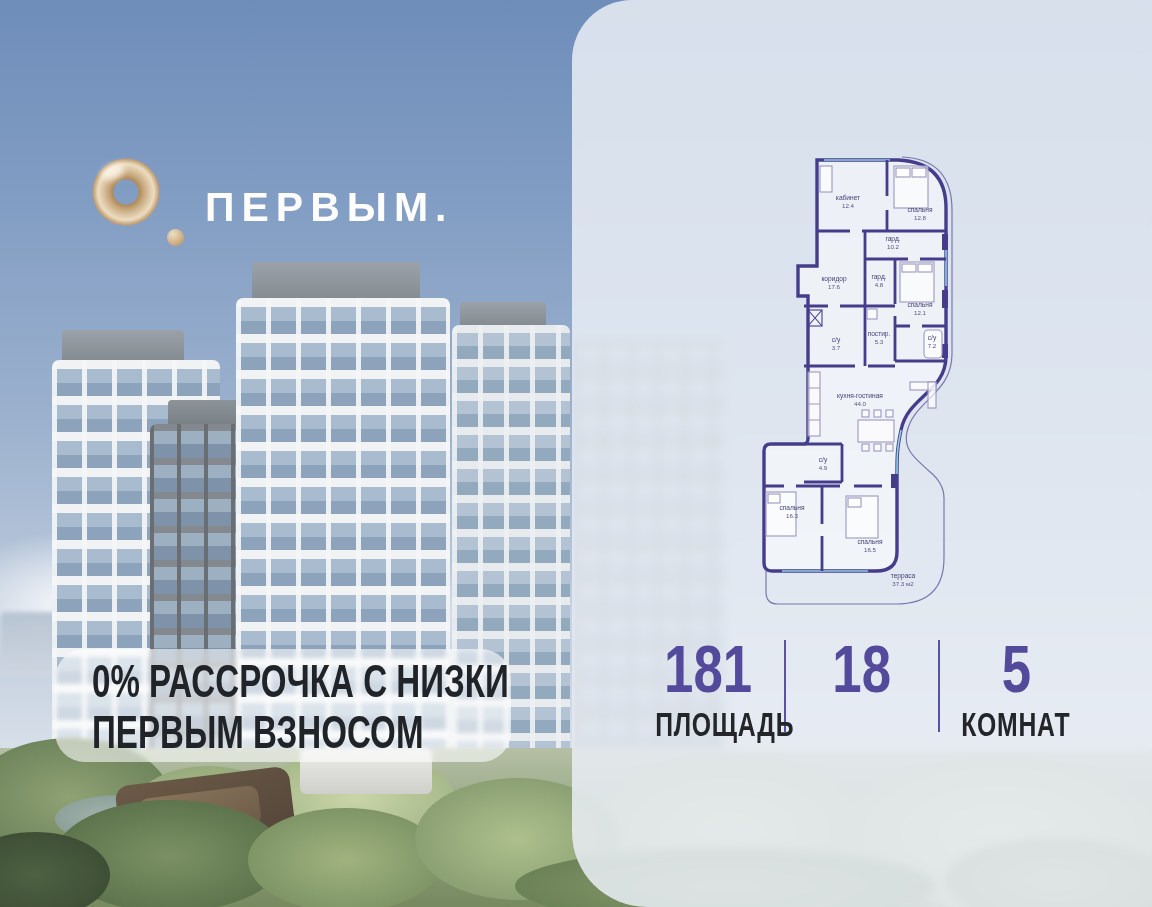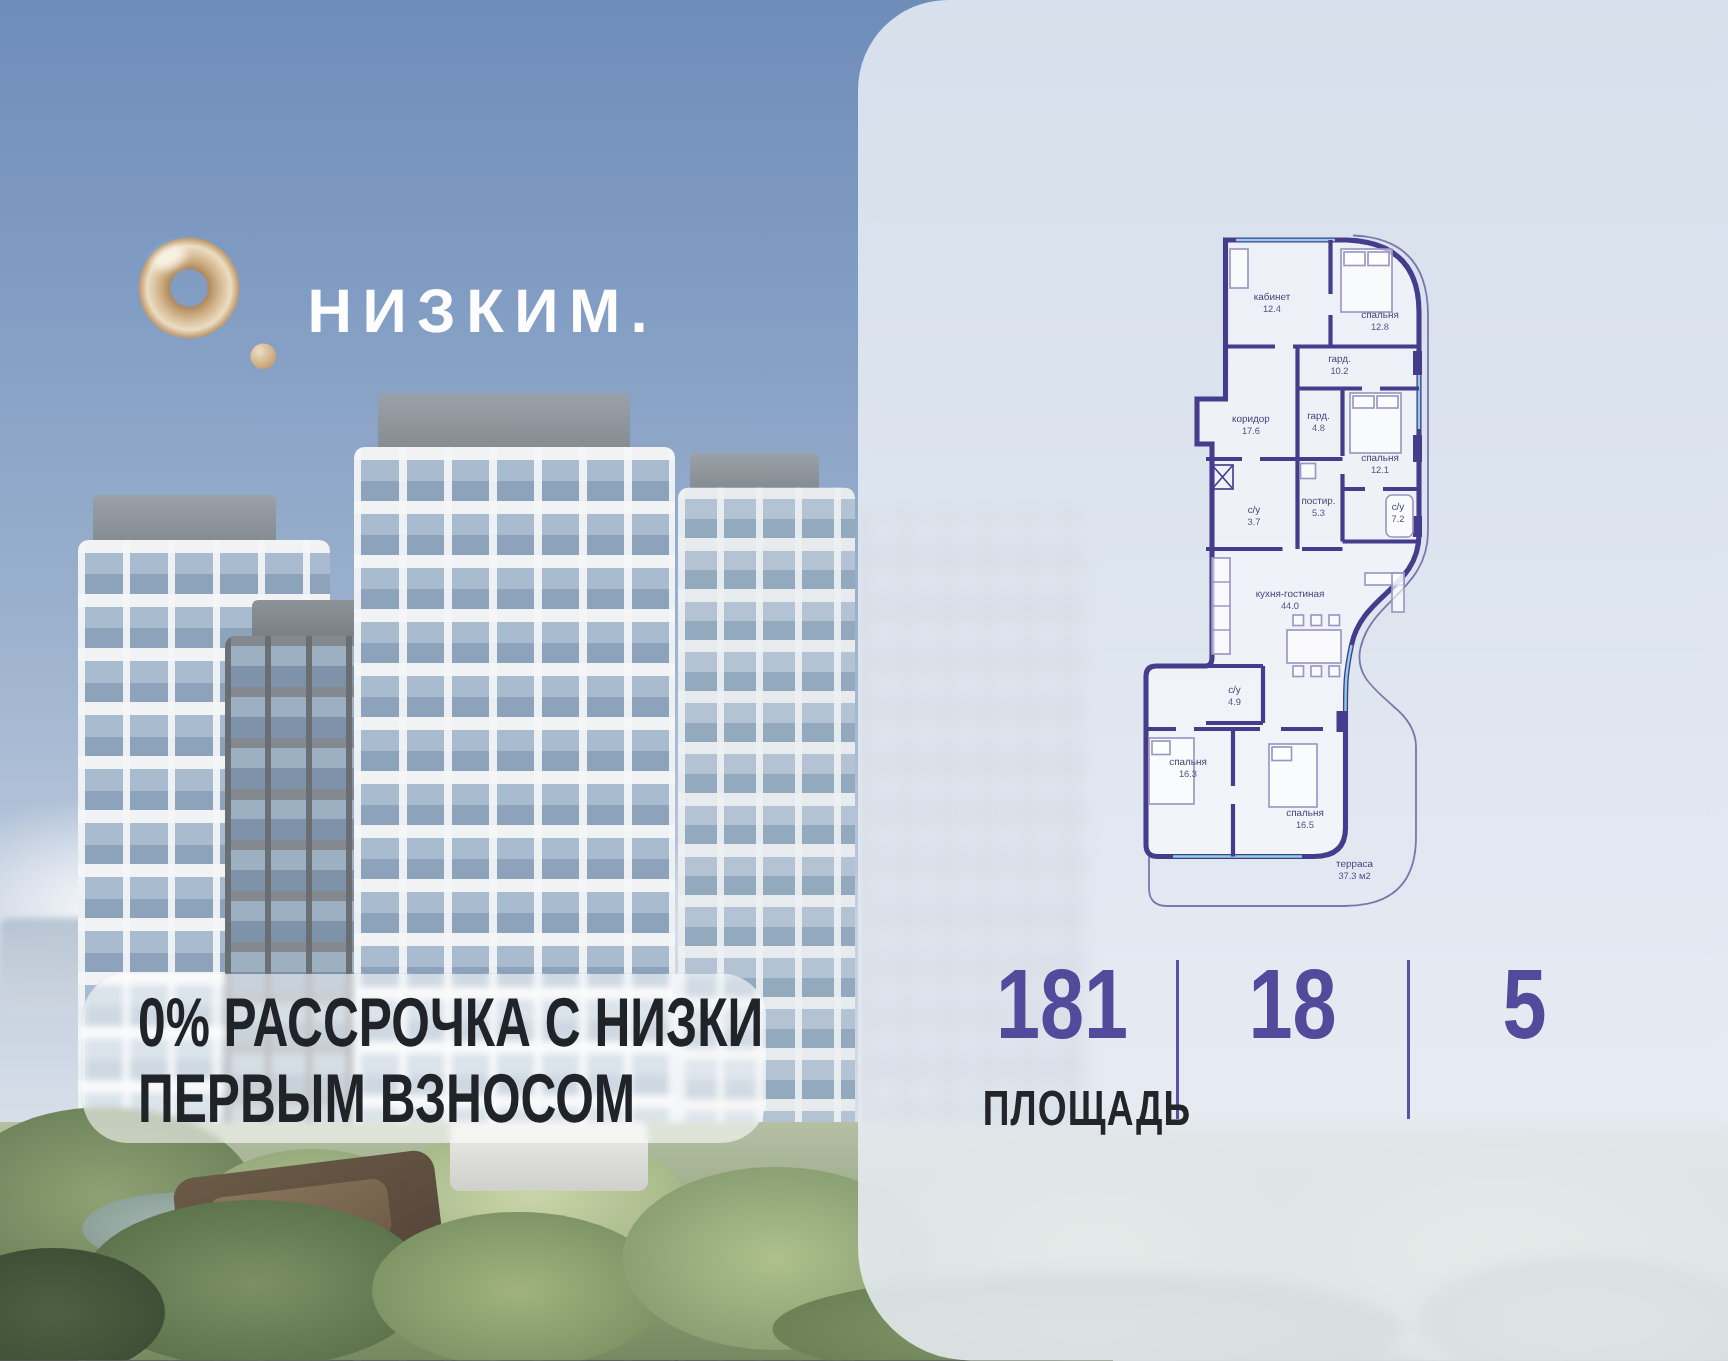--- a/index.html
+++ b/index.html
@@ -88,21 +88,21 @@
   .pl-furn{fill:rgba(255,255,255,.65);stroke:#9B96C2;stroke-width:1.1;}
   .pl-pier{fill:#453C8C;stroke:none;}
   .pl-x{fill:none;stroke:#453C8C;stroke-width:1.1;}
   .room-name,.room-area{fill:#474178;font-family:"Liberation Sans",sans-serif;font-size:6.6px;text-anchor:middle;}
   .room-area{font-size:6.2px;opacity:.9;}
   
   .stats{position:absolute;left:0;right:0;top:634px;display:flex;justify-content:center;}
   .stat{width:152px;text-align:center;}
   .stat-value{display:inline-block;font-size:66px;line-height:70px;font-weight:bold;color:#544A9C;
     transform:scaleX(.8);transform-origin:center;}
-  .stat-label{margin-top:16px;}
+  .stat-label{margin-top:2px;}
   .stat-label span{display:inline-block;font-size:33px;font-weight:bold;color:#232529;
     letter-spacing:1px;transform:scaleX(.75);transform-origin:center;white-space:nowrap;}
   .stat-divider{width:2px;background:#5A51A3;margin:6px 0 12px;}
 </style>
 </head>
 <body>
 
 <div class="canvas">
 
   <div class="scene">
@@ -231,28 +231,29 @@
         <div class="stat-value">181</div>
         <div class="stat-label"><span>ПЛОЩАДЬ</span></div>
       </div>
       <div class="stat-divider"></div>
       <div class="stat">
         <div class="stat-value">18</div>
       </div>
       <div class="stat-divider"></div>
       <div class="stat">
         <div class="stat-value">5</div>
+        <div class="stat-label"><span>КОМНАТ</span></div>
       </div>
     </div>
   </div>
 
   <div class="logo">
     <div class="ring"></div>
     <div class="logo-dot"></div>
-    <div class="wordmark">НИЗКИМ.</div>
+    <div class="wordmark">ПЕРВЫМ.</div>
   </div>
 
   <div class="promo">
     <div class="promo-line">0% РАССРОЧКА С НИЗКИМ</div>
     <div class="promo-line">ПЕРВЫМ ВЗНОСОМ</div>
   </div>
 
 </div>
 
 </body></html>

